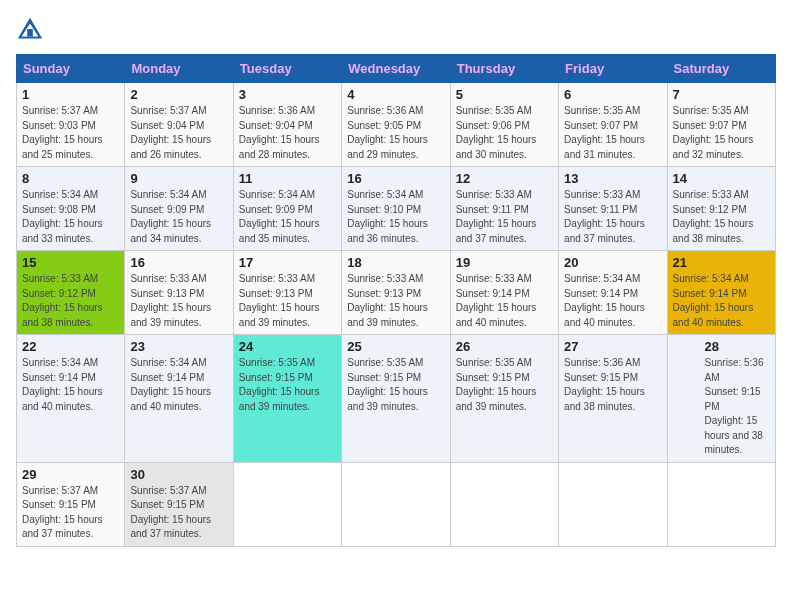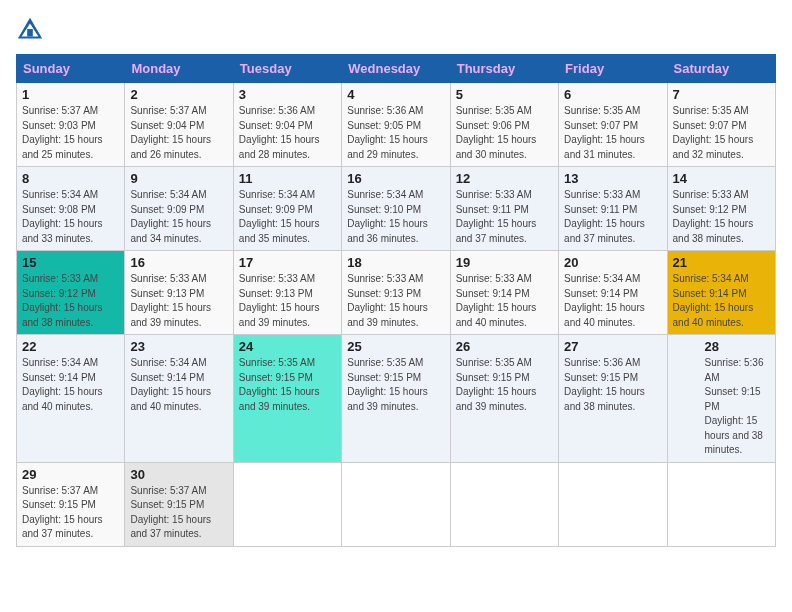--- a/index.html
+++ b/index.html
@@ -129,21 +129,21 @@
       <tr>
         <td style="background: rgb(238, 243, 250);"><span class="day-number">8</span><span class="day-detail">Sunrise: 5:34 AM<br>Sunset: 9:08 PM<br>Daylight: 15 hours and 33 minutes.</span></td>
         <td style="background: rgb(238, 243, 250);"><span class="day-number">9</span><span class="day-detail">Sunrise: 5:34 AM<br>Sunset: 9:09 PM<br>Daylight: 15 hours and 34 minutes.</span></td>
         <td style="background: rgb(238, 243, 250);"><span class="day-number">11</span><span class="day-detail">Sunrise: 5:34 AM<br>Sunset: 9:09 PM<br>Daylight: 15 hours and 35 minutes.</span></td>
         <td style="background: rgb(238, 243, 250);"><span class="day-number">16</span><span class="day-detail">Sunrise: 5:34 AM<br>Sunset: 9:10 PM<br>Daylight: 15 hours and 36 minutes.</span></td>
         <td style="background: rgb(238, 243, 250);"><span class="day-number">12</span><span class="day-detail">Sunrise: 5:33 AM<br>Sunset: 9:11 PM<br>Daylight: 15 hours and 37 minutes.</span></td>
         <td style="background: rgb(238, 243, 250);"><span class="day-number">13</span><span class="day-detail">Sunrise: 5:33 AM<br>Sunset: 9:11 PM<br>Daylight: 15 hours and 37 minutes.</span></td>
         <td style="background: rgb(238, 243, 250);"><span class="day-number">14</span><span class="day-detail">Sunrise: 5:33 AM<br>Sunset: 9:12 PM<br>Daylight: 15 hours and 38 minutes.</span></td>
       </tr>
       <tr>
-        <td style="background: #14b8a6;"><span class="day-number">15</span><span class="day-detail">Sunrise: 5:33 AM<br>Sunset: 9:12 PM<br>Daylight: 15 hours and 38 minutes.</span></td>
+        <td style="background: #84cc16;"><span class="day-number">15</span><span class="day-detail">Sunrise: 5:33 AM<br>Sunset: 9:12 PM<br>Daylight: 15 hours and 38 minutes.</span></td>
         <td style="background: rgb(249, 249, 249);"><span class="day-number">16</span><span class="day-detail">Sunrise: 5:33 AM<br>Sunset: 9:13 PM<br>Daylight: 15 hours and 39 minutes.</span></td>
         <td style="background: rgb(249, 249, 249);"><span class="day-number">17</span><span class="day-detail">Sunrise: 5:33 AM<br>Sunset: 9:13 PM<br>Daylight: 15 hours and 39 minutes.</span></td>
         <td style="background: rgb(249, 249, 249);"><span class="day-number">18</span><span class="day-detail">Sunrise: 5:33 AM<br>Sunset: 9:13 PM<br>Daylight: 15 hours and 39 minutes.</span></td>
         <td style="background: rgb(249, 249, 249);"><span class="day-number">19</span><span class="day-detail">Sunrise: 5:33 AM<br>Sunset: 9:14 PM<br>Daylight: 15 hours and 40 minutes.</span></td>
         <td style="background: rgb(249, 249, 249);"><span class="day-number">20</span><span class="day-detail">Sunrise: 5:34 AM<br>Sunset: 9:14 PM<br>Daylight: 15 hours and 40 minutes.</span></td>
         <td style="background: #eab308;"><span class="day-number">21</span><span class="day-detail">Sunrise: 5:34 AM<br>Sunset: 9:14 PM<br>Daylight: 15 hours and 40 minutes.</span></td>
       </tr>
       <tr>
         <td style="background: rgb(238, 243, 250);"><span class="day-number">22</span><span class="day-detail">Sunrise: 5:34 AM<br>Sunset: 9:14 PM<br>Daylight: 15 hours and 40 minutes.</span></td>
         <td style="background: rgb(238, 243, 250);"><span class="day-number">23</span><span class="day-detail">Sunrise: 5:34 AM<br>Sunset: 9:14 PM<br>Daylight: 15 hours and 40 minutes.</span></td>

